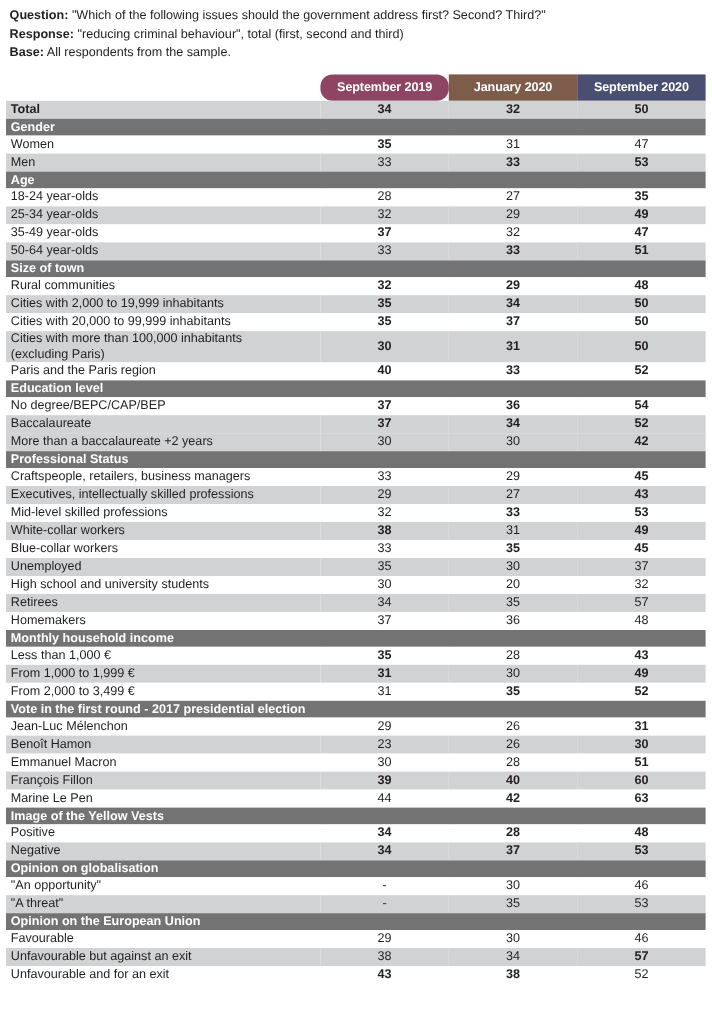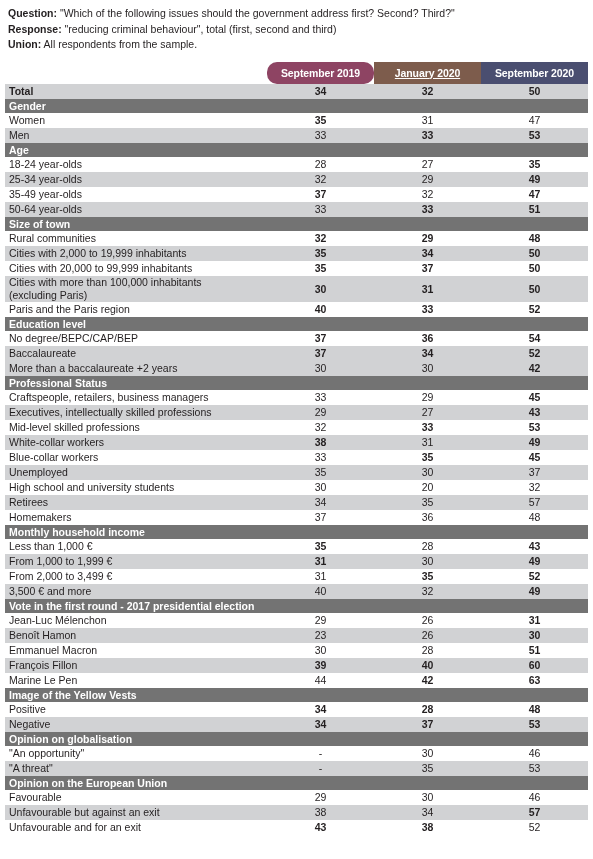--- a/index.html
+++ b/index.html
@@ -52,21 +52,21 @@
   tr.head th {
     height: 22px;
     color: #ffffff;
     font-size: 10.5px;
     font-weight: bold;
     text-align: center;
     letter-spacing: -0.1px;
   }
   th.head-blank { background: #ffffff; }
   th.head-c0 { background: #8e4463; border-radius: 10px; }
-  th.head-c1 { background: #7d5c4c; text-decoration: underline; }
+  th.head-c1 { background: #7d5c4c; }
   th.head-c2 { background: #4a4e70; }
 
   
   tr.section td {
     background: #737373;
     color: #ffffff;
     font-weight: bold;
     height: 14px;
     font-size: 10.5px;
   }
@@ -96,21 +96,21 @@
   .nowrap { white-space: nowrap; }
 </style>
 </head>
 <body>
 
 <div class="page">
 
   <div class="intro">
     <div class="intro-line"><span class="intro-label">Question:</span><span> "Which of the following issues should the government address first? Second? Third?"</span></div>
     <div class="intro-line"><span class="intro-label">Response:</span><span> "reducing criminal behaviour", total (first, second and third)</span></div>
-    <div class="intro-line"><span class="intro-label">Union:</span><span> All respondents from the sample.</span></div>
+    <div class="intro-line"><span class="intro-label">Base:</span><span> All respondents from the sample.</span></div>
   </div>
 
   <table class="tbl">
     <colgroup>
       <col class="c-label">
         <col class="c-val">
         <col class="c-val">
         <col class="c-val">
     </colgroup>
     <thead>
@@ -295,26 +295,20 @@
           <td class="val b">31</td>
           <td class="val">30</td>
           <td class="val b">49</td>
         </tr>
         <tr class="data plain">
           <td class="lbl"><span class="nowrap">From 2,000 to 3,499 €</span></td>
           <td class="val">31</td>
           <td class="val b">35</td>
           <td class="val b">52</td>
         </tr>
-        <tr class="data shade">
-          <td class="lbl"><span class="nowrap">3,500 € and more</span></td>
-          <td class="val">40</td>
-          <td class="val">32</td>
-          <td class="val b">49</td>
-        </tr>
         <tr class="section">
           <td class="sec-label" colspan="4">Vote in the first round - 2017 presidential election</td>
         </tr>
         <tr class="data plain">
           <td class="lbl"><span class="nowrap">Jean-Luc Mélenchon</span></td>
           <td class="val">29</td>
           <td class="val">26</td>
           <td class="val b">31</td>
         </tr>
         <tr class="data shade">

